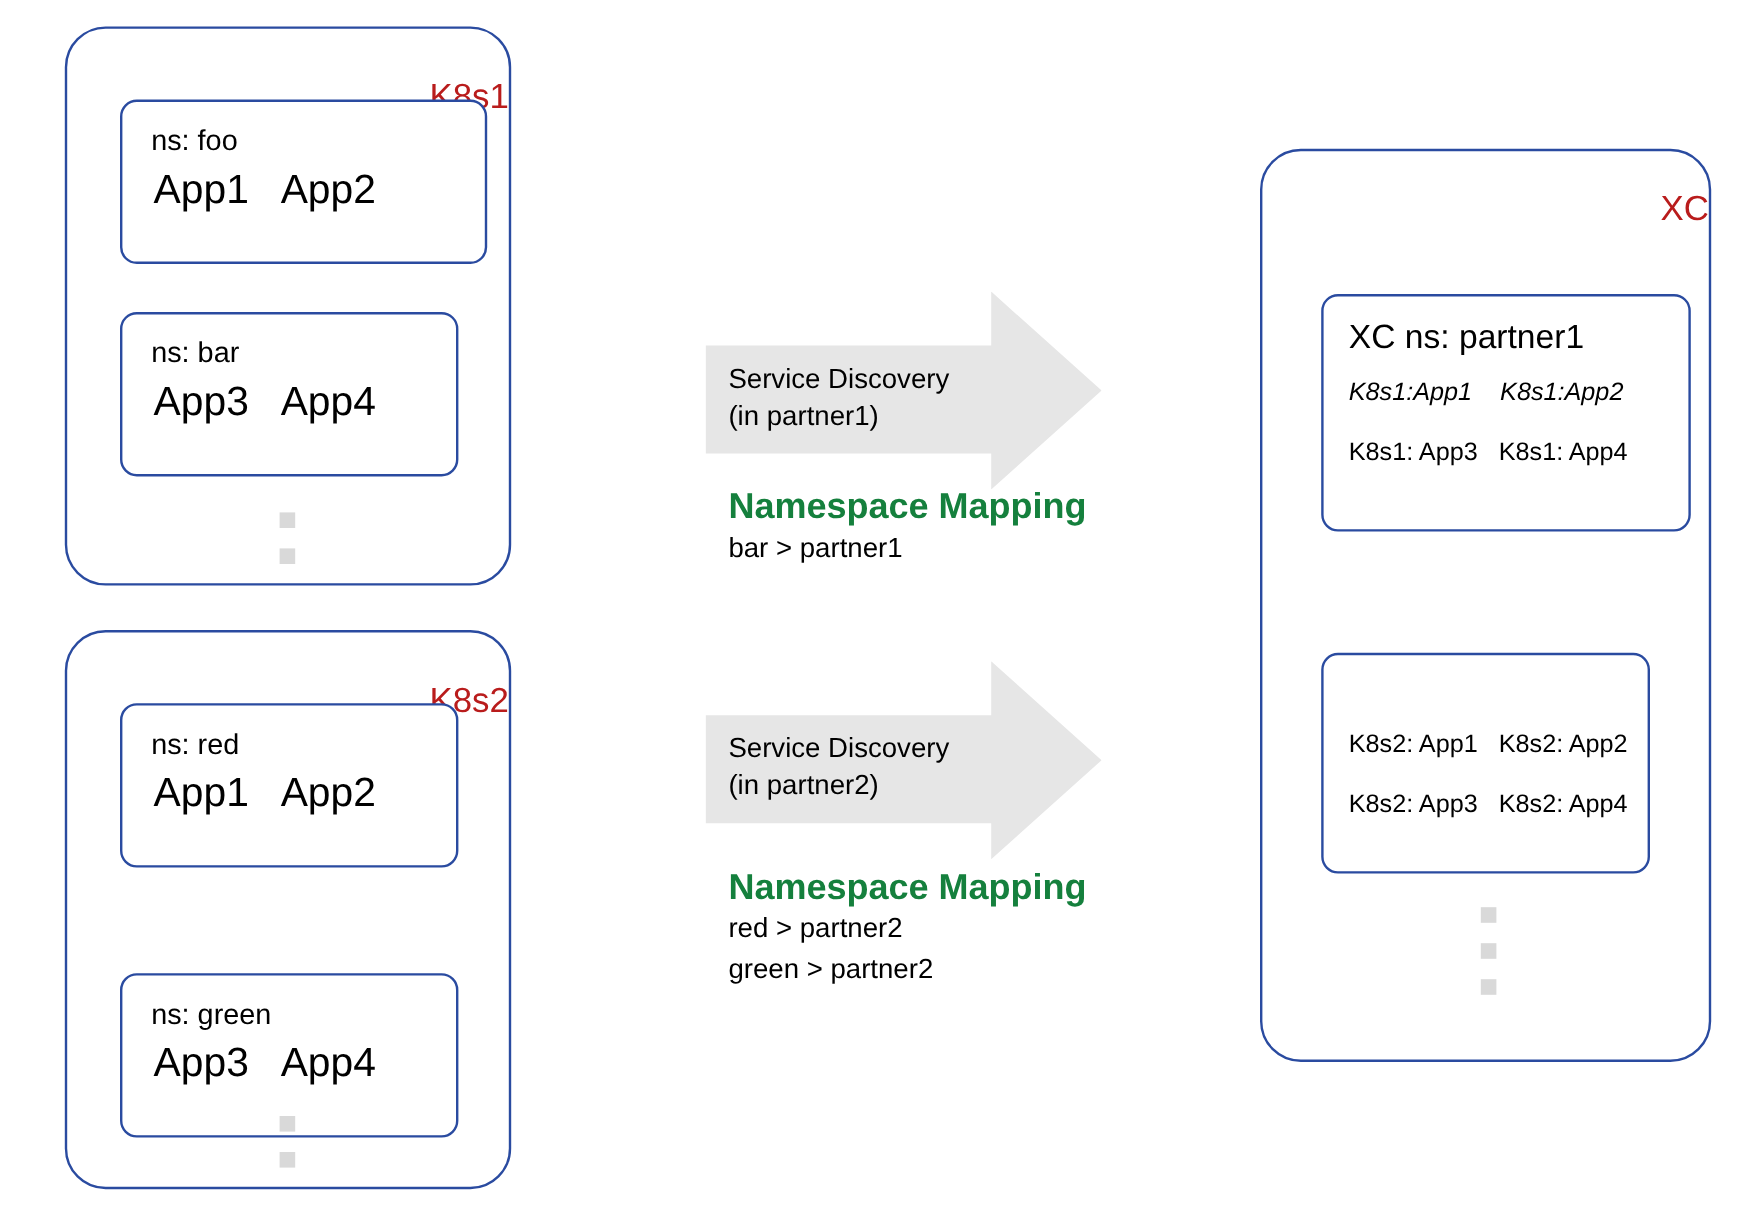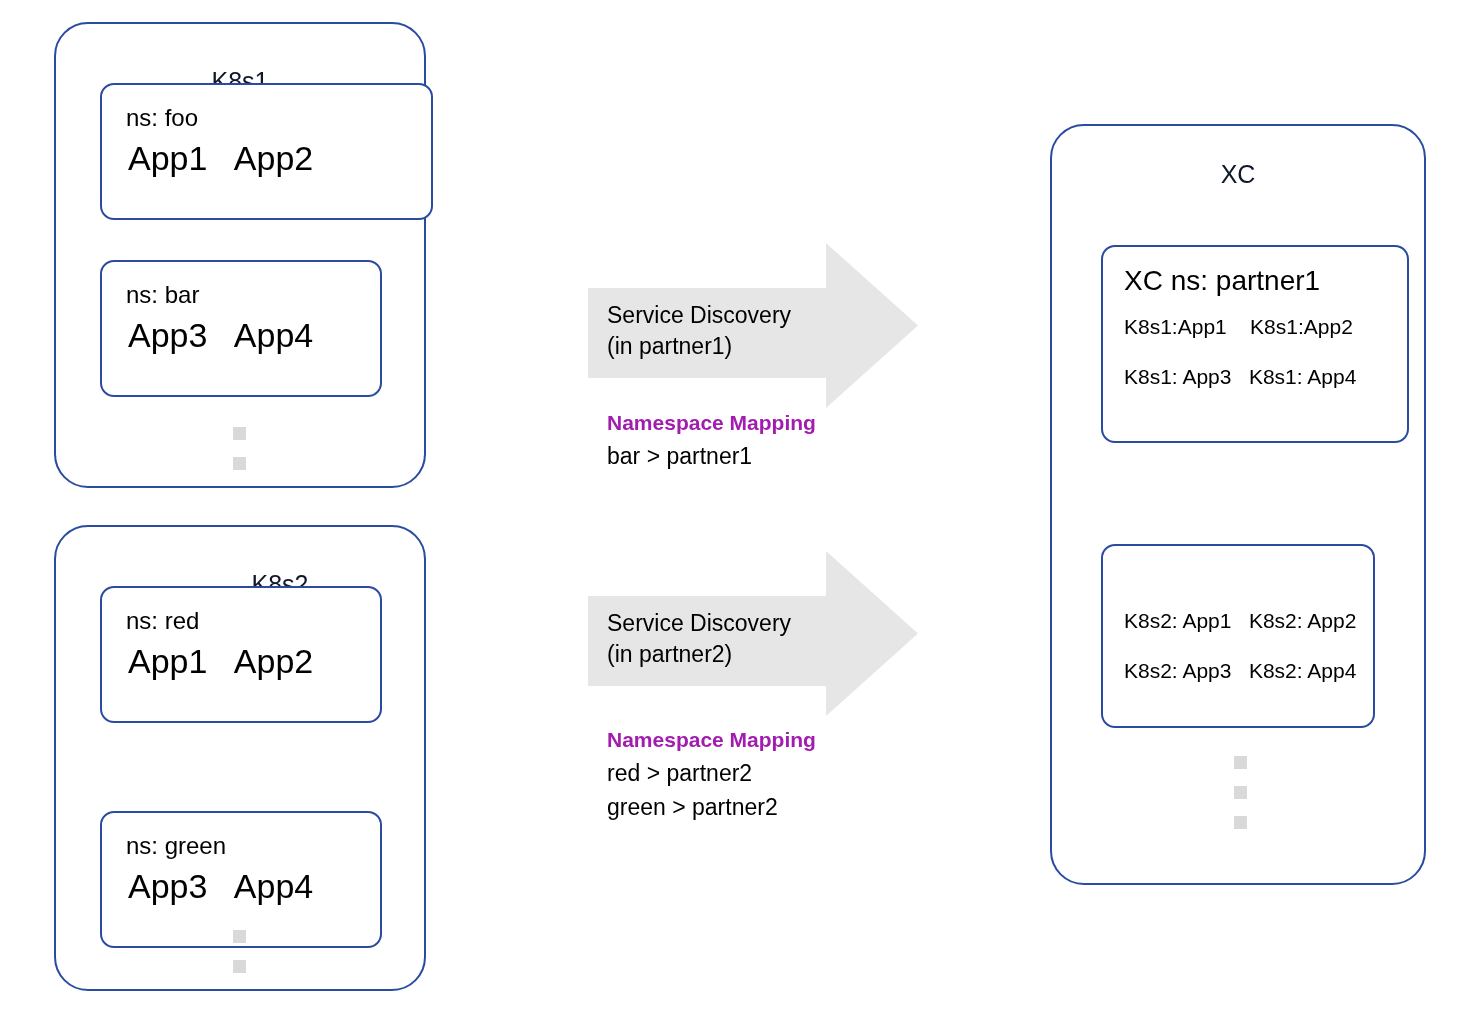--- a/index.html
+++ b/index.html
@@ -33,24 +33,24 @@
     box-sizing: border-box;
     border: 2px solid #2a4ba0;
     border-radius: 14px;
     background: #ffffff;
   }
 
   
   .cluster-title {
     position: absolute;
     width: 100%;
-    text-align: center;
-    font-size: 25px;
+    text-align: right;
+    font-size: 29px;
     line-height: 30px;
-    color: #0f172a;
+    color: #b91c1c;
     white-space: nowrap;
   }
   .ns-label {
     position: absolute;
     font-size: 24px;
     line-height: 28px;
     color: #000;
     white-space: nowrap;
   }
   .app-row {
@@ -94,59 +94,59 @@
   .arrow-svg { display: block; }
   .arrow-label {
     position: absolute;
     font-size: 23px;
     line-height: 31px;
     color: #000;
     white-space: pre-line;
   }
   .map-block { position: absolute; }
   .map-title {
-    font-size: 21px;
+    font-size: 30px;
     line-height: 32px;
     font-weight: bold;
-    color: #a21caf;
+    color: #15803d;
     white-space: nowrap;
   }
   .map-line {
     font-size: 23px;
     line-height: 34px;
     color: #000;
     white-space: nowrap;
   }
 </style>
 </head>
 <body>
 
 <div id="canvas">
 
   <div class="cluster-box" style="left:54px; top:22px; width:372px; height:466px;">
     <div class="cluster-title" style="left:0; top:42px;">K8s1</div>
 
-    <div class="ns-box" style="left:44px; top:59px; width:333px; height:137px;">
+    <div class="ns-box" style="left:44px; top:59px; width:306px; height:137px;">
       <div class="ns-label" style="left:24px; top:19px;">ns: foo</div>
       <div class="app-row" style="left:26px; top:53px;">App1   App2</div>
     </div>
 
     <div class="ns-box" style="left:44px; top:236px; width:282px; height:137px;">
       <div class="ns-label" style="left:24px; top:19px;">ns: bar</div>
       <div class="app-row" style="left:26px; top:53px;">App3   App4</div>
     </div>
 
     <div class="dots" style="left:177px; top:403px;">
       <span class="dot"></span>
       <span class="dot"></span>
     </div>
   </div>
 
   <div class="cluster-box" style="left:54px; top:525px; width:372px; height:466px;">
-    <div class="cluster-title" style="left:16px; top:42px;padding-left:24px;">K8s2</div>
+    <div class="cluster-title" style="left:0; top:42px;">K8s2</div>
 
     <div class="ns-box" style="left:44px; top:59px; width:282px; height:137px;">
       <div class="ns-label" style="left:24px; top:19px;">ns: red</div>
       <div class="app-row" style="left:26px; top:53px;">App1   App2</div>
     </div>
 
     <div class="ns-box" style="left:44px; top:236px; width:282px; height:137px;margin-top:48px;">
       <div class="ns-label" style="left:24px; top:19px;">ns: green</div>
       <div class="app-row" style="left:26px; top:53px;">App3   App4</div>
     </div>
@@ -182,21 +182,21 @@
     <div class="map-title">Namespace Mapping</div>
     <div class="map-line">red &gt; partner2</div>
     <div class="map-line">green &gt; partner2</div>
   </div>
 
   <div class="cluster-box" style="left:1050px; top:124px; width:376px; height:761px;">
     <div class="cluster-title" style="left:0; top:33px;">XC</div>
 
     <div class="ns-box" style="left:49px; top:119px; width:308px; height:198px;">
       <div class="xc-ns-title" style="left:21px; top:17px;">XC ns: partner1</div>
-      <div class="xc-app-row" style="left:21px; top:67px;">K8s1:App1    K8s1:App2</div>
+      <div class="xc-app-row" style="left:21px; top:67px;font-style:italic;">K8s1:App1    K8s1:App2</div>
       <div class="xc-app-row" style="left:21px; top:117px;">K8s1: App3   K8s1: App4</div>
     </div>
 
     <div class="ns-box" style="left:49px; top:418px; width:274px; height:184px;">
       <div class="xc-app-row" style="left:21px; top:62px;">K8s2: App1   K8s2: App2</div>
       <div class="xc-app-row" style="left:21px; top:112px;">K8s2: App3   K8s2: App4</div>
     </div>
 
     <div class="dots" style="left:182px; top:630px;">
       <span class="dot"></span>

